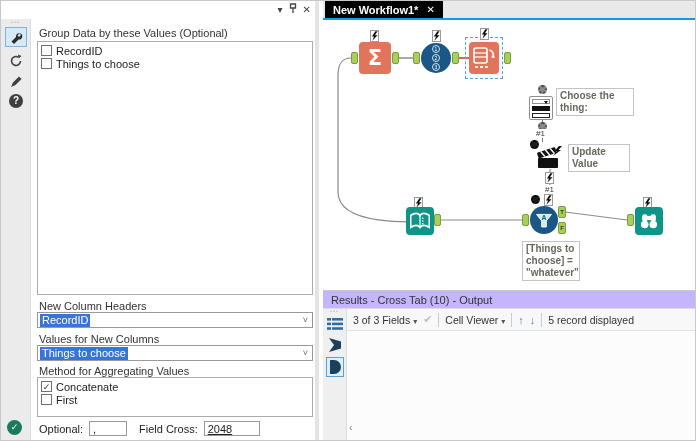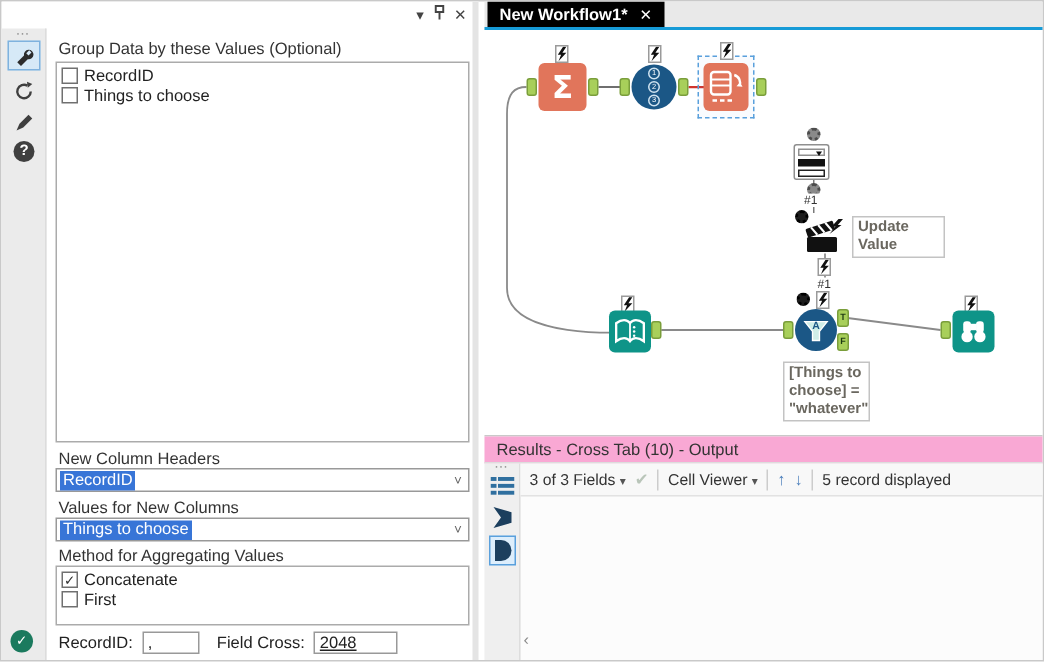--- a/index.html
+++ b/index.html
@@ -57,21 +57,21 @@
   .annot { position:absolute; background:#fff; border:1px solid #c3c3c3; color:#6a675f; font-size:10px; font-weight:bold; padding:1px 3px; line-height:12px; }
 
   .dd-tool { position:absolute; width:24px; height:24px; background:#fff; border:1px solid #8f8f8f; border-radius:2px; padding:2px; }
   .dd-bar1 { height:5px; border:1px solid #8f8f8f; position:relative; }
   .dd-bar1 .tri { position:absolute; right:1px; top:1px; width:0; height:0; border-left:2px solid transparent; border-right:2px solid transparent; border-top:3px solid #111; }
   .dd-bar2 { height:5px; background:#111; margin-top:2px; }
   .dd-bar3 { height:5px; border:1px solid #222; margin-top:2px; }
 
   
   #results { left:322px; top:289px; width:374px; height:152px; background:#fcfcfc; border-top:1px solid #c9c9c9; }
-  #res-title { left:0; top:0; width:374px; height:18px; background:#f9a8d4; border-bottom:1px solid #ddd; line-height:18px; padding-left:8px; color:#333; }
+  #res-title { left:0; top:0; width:374px; height:18px; background:#c4b5fd; border-bottom:1px solid #ddd; line-height:18px; padding-left:8px; color:#333; }
   #res-strip { left:0; top:18px; width:24px; height:134px; background:#efefef; border-right:1px solid #ddd; }
   #res-toolbar { left:24px; top:18px; width:350px; height:22px; background:#f8f8f8; border-bottom:1px solid #e2e2e2; display:flex; align-items:center; gap:6px; padding-left:6px; font-size:10.5px; color:#333; }
   .tb-sep { width:1px; height:14px; background:#ccc; }
   .tb-caret { font-size:8px; color:#555; }
   .tb-check { color:#b9c5b9; font-size:11px; }
   .tb-arrow { font-size:11px; color:#4a7ebb; }
 
   table.grid { position:absolute; left:24px; top:42px; border-collapse:collapse; font-size:10px; }
   table.grid th { background:#d9d9d9; border:1px solid #c4c4c4; font-weight:bold; height:14px; padding:0 4px; color:#222; }
   table.grid td { border:1px solid #ddd; height:13px; padding:0 4px; background:#fff; }
@@ -153,21 +153,21 @@
           </span>
         <span>Concatenate</span>
       </div>
       <div class="cb-row">
         <span class="cb"></span>
         <span>First</span>
       </div>
     </div>
 
     <div class="abs" style="left:38px; top:420px; display:flex; align-items:center; gap:6px;">
-      <span>RecordID:</span>
+      <span>Optional:</span>
       <span class="mini-input" style="width:38px;">,</span>
       <span style="margin-left:6px;">Field Cross:</span>
       <span class="mini-input" style="width:56px;text-decoration:underline;">2048</span>
     </div>
     <div id="ready-check" class="abs">✓</div>
   </div>
 
   <div id="tabbar" class="abs">
     <div id="wf-tab">
       <span>New Workflow1*</span>
@@ -235,20 +235,21 @@
     <div class="gear" style="left:215px; top:65px;"></div>
     <div class="dd-tool" style="left:206px; top:76px;">
       <div class="dd-bar1">
           <span class="tri"></span>
         </div>
       <div class="dd-bar2"></div>
       <div class="dd-bar3"></div>
     </div>
     <div class="gear" style="left:215px; top:102px;"></div>
     <div class="conn-lbl" style="left:212px; top:109px;">#1</div>
+    <div class="annot" style="left:233px; top:68px; width:78px;">Choose the thing:</div>
 
     <div class="gear dark" style="left:207px; top:120px;"></div>
     <div class="tool" style="left:213px; top:124px; width:28px; height:26px;">
       <svg width="28" height="26" viewBox="0 0 28 26">
         <polygon points="23,2 18.5,7 21,7 17,12 25,6 22.5,6 26,2" fill="#111"></polygon>
         <g transform="rotate(-18 4 12)">
           <rect x="2" y="8" width="19" height="6" rx="1" fill="#111"></rect>
           <line x1="6" y1="8" x2="8.5" y2="14" stroke="#fff" stroke-width="1.4"></line>
           <line x1="11" y1="8" x2="13.5" y2="14" stroke="#fff" stroke-width="1.4"></line>
           <line x1="16" y1="8" x2="18.5" y2="14" stroke="#fff" stroke-width="1.4"></line>

